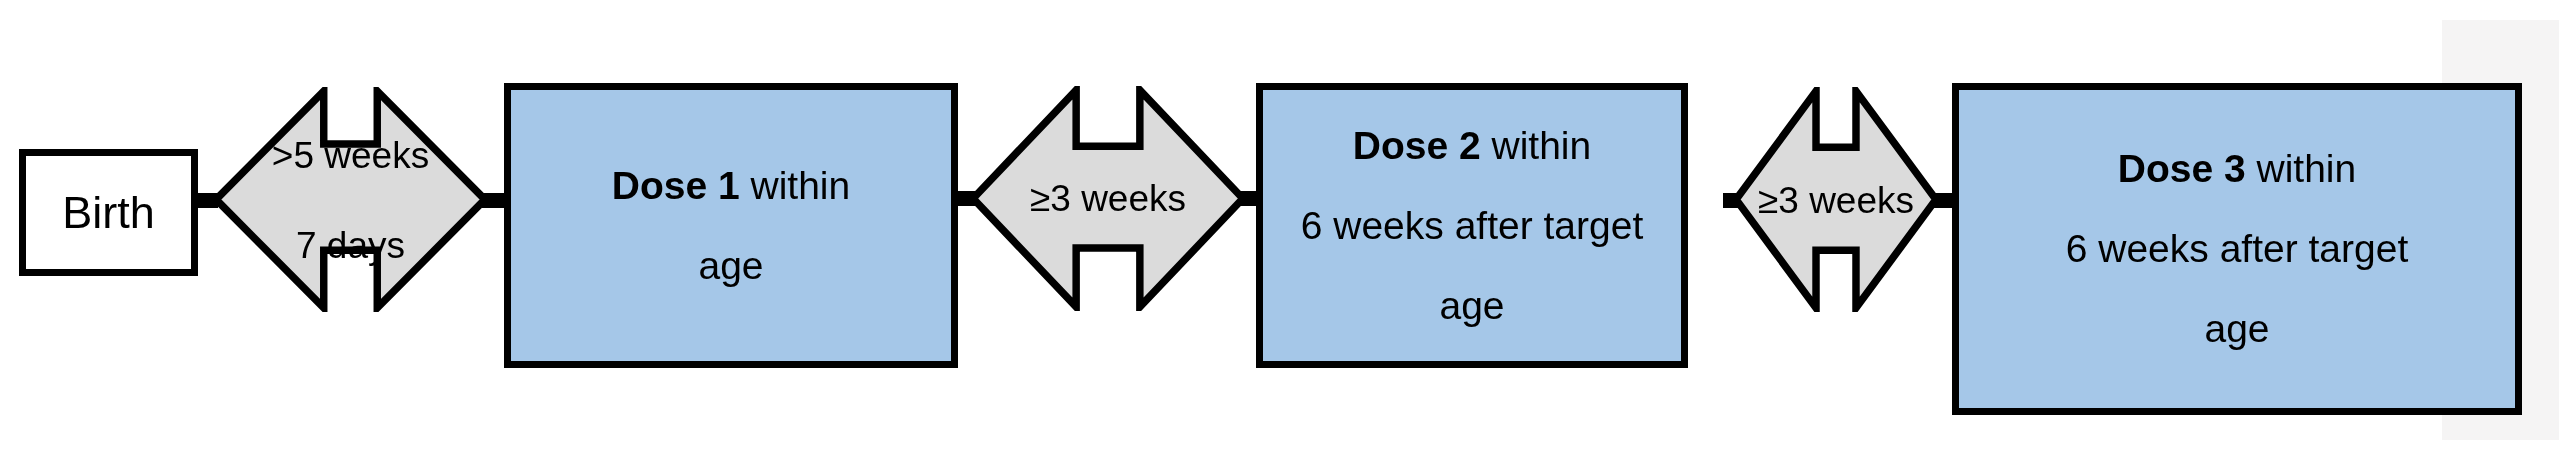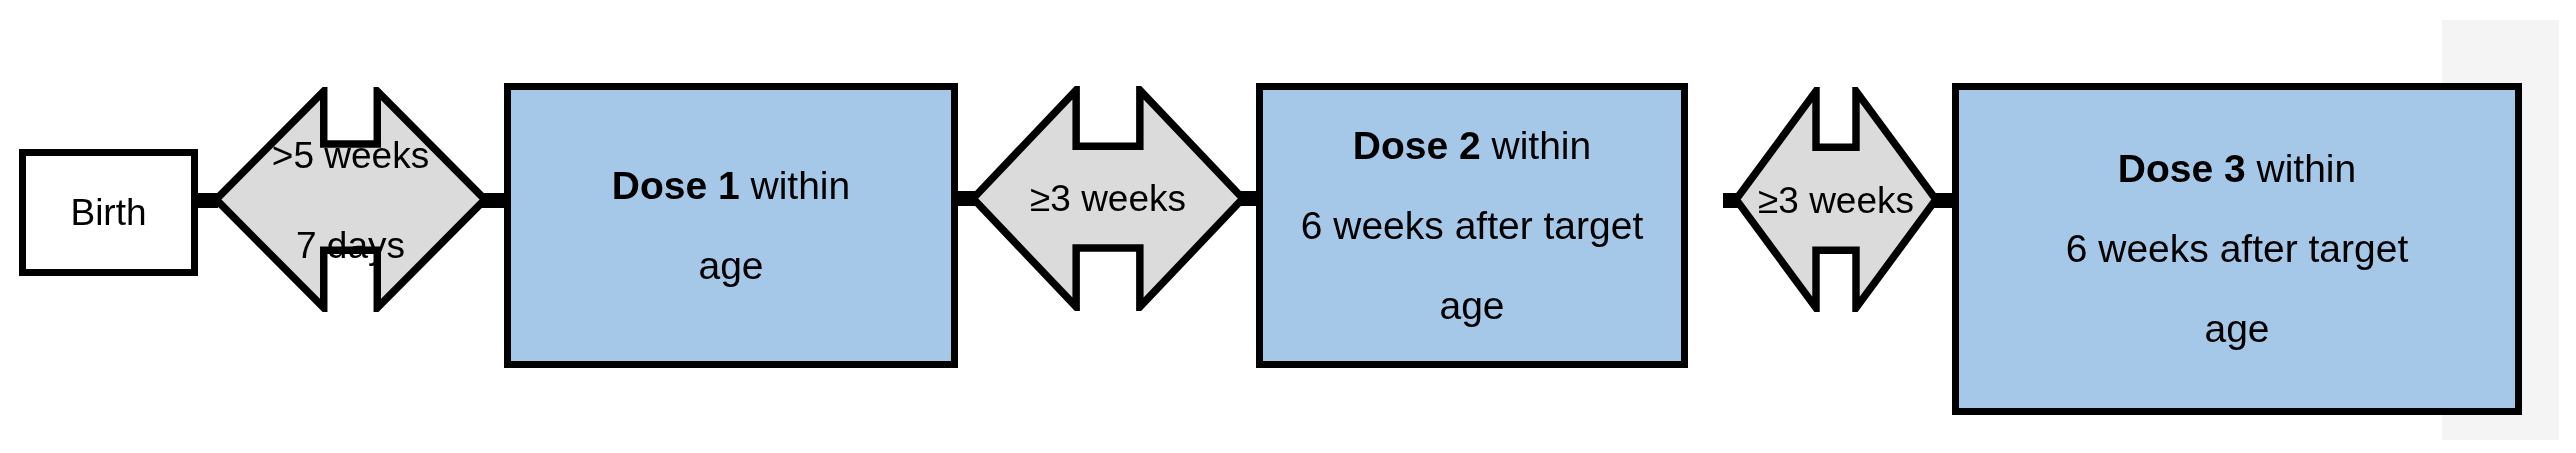--- a/index.html
+++ b/index.html
@@ -7,21 +7,21 @@
   .stage { position:absolute; left:0; top:0; width:2576px; height:454px;
            font-family:"Liberation Sans", sans-serif; color:#000; }
 
   .side-panel { position:absolute; left:2442px; top:19.7px; width:117px; height:420px;
                 background:#f5f4f4; z-index:0; }
 
   .bar { position:absolute; height:15px; background:#000; z-index:1; }
 
   .node { position:absolute; display:flex; align-items:center; justify-content:center;
           border:7.5px solid #000; z-index:2; text-align:center; }
-  .birth { background:#ffffff; font-size:37px; }
+  .birth { background:#ffffff; font-size:45px; }
   .dose  { background:#a5c7e8; flex-direction:column; font-size:39px; line-height:80px; }
   .b { font-weight:bold; }
 
   .arrow-svg  { position:absolute; z-index:1; }
   .arrow-label{ position:absolute; z-index:3; display:flex; flex-direction:column;
                 align-items:center; justify-content:center; text-align:center;
                 font-size:37px; line-height:46px; }
   .arrow-label div:empty { display:none; }
 
   .dose-line { width:100%; }

